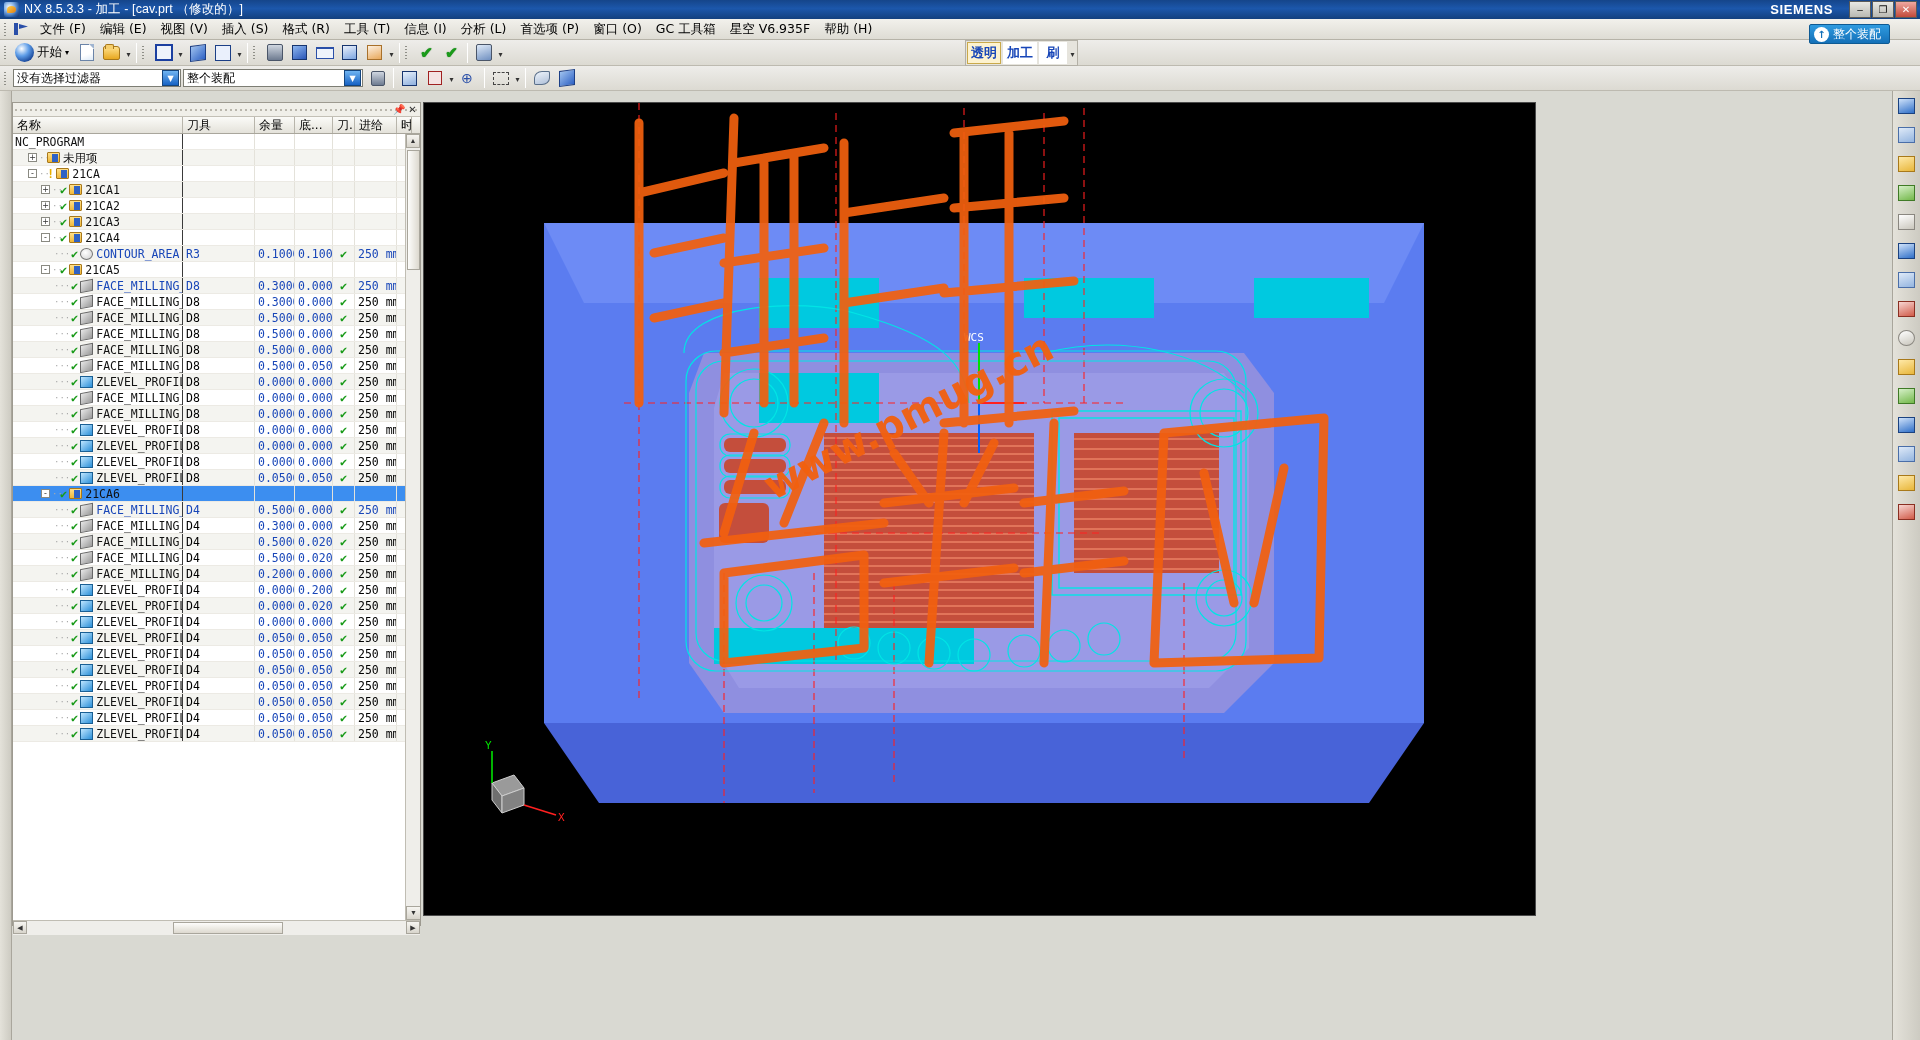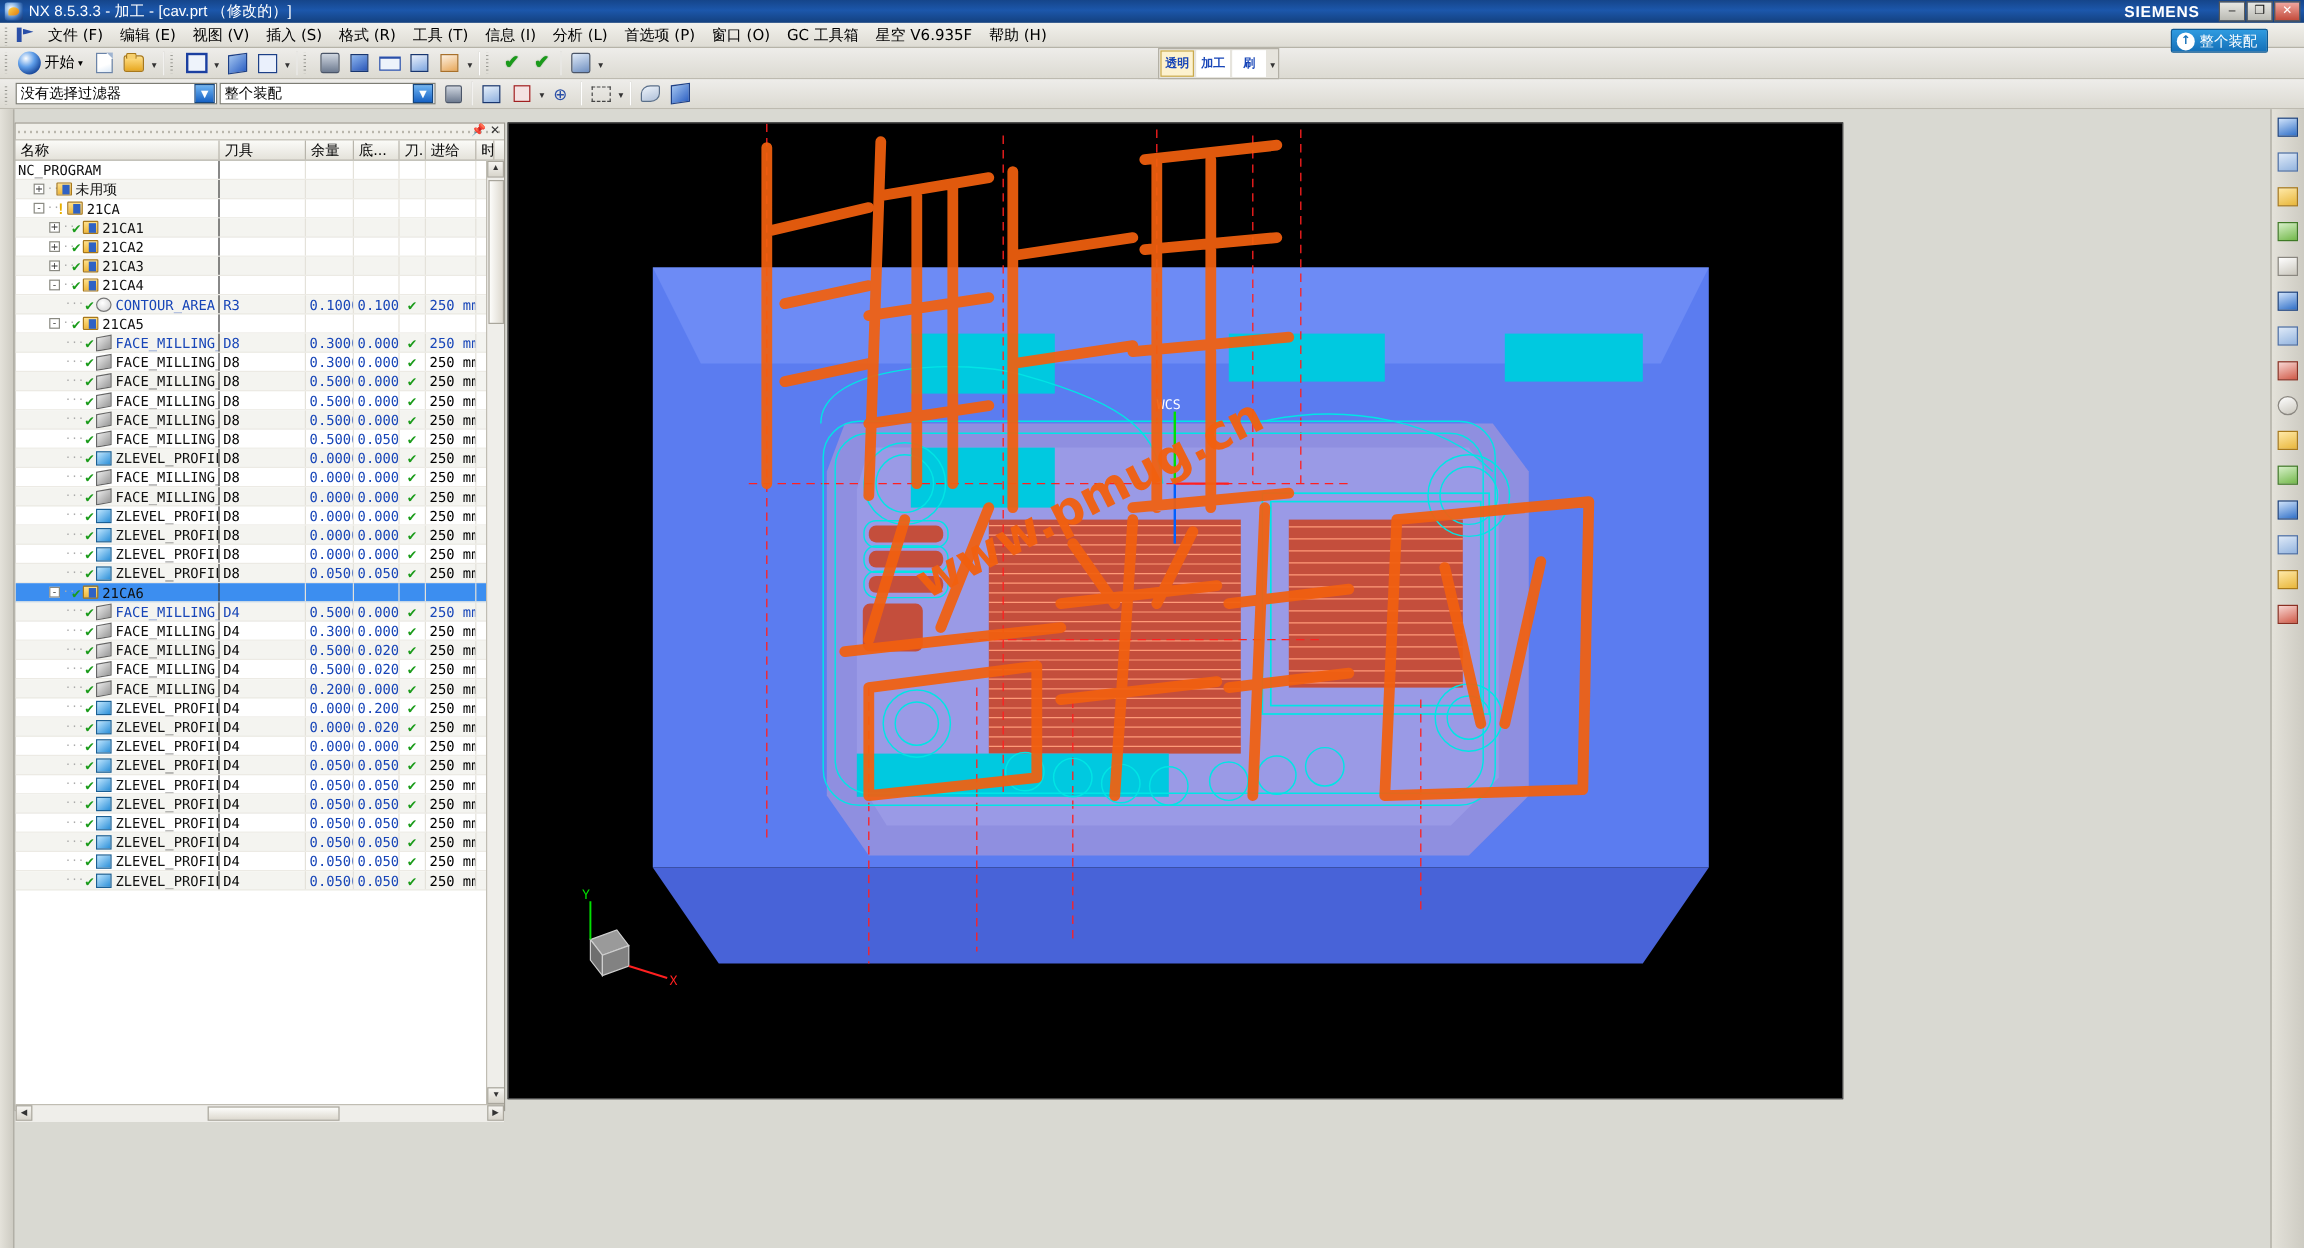--- a/index.html
+++ b/index.html
@@ -77,21 +77,21 @@
 
   .combo{ height:18px; background:#fff; border:1px solid #7d7d74; display:flex; align-items:center;
           font-size:12px; padding-left:3px; color:#000; margin-right:2px; font-family:"DejaVu Sans",sans-serif;}
   .combo .cbtxt{ flex:1; white-space:nowrap; overflow:hidden; }
   .combo .cbarrow{ width:17px;height:16px;margin:0 1px 0 0;
       background:linear-gradient(180deg,#6fb4f2,#1762c4); border:1px solid #13457f;
       display:flex;align-items:center;justify-content:center;color:#fff;font-size:8px;}
 
   .blue-tb{ display:flex; align-items:center; border:1px solid #b3b0a6; background:#e6e4dd; margin-left:4px;}
   .cnbtn{ min-width:28px;height:22px;margin:1px;display:flex;align-items:center;justify-content:center;
-          font-family:"DejaVu Sans",sans-serif;font-size:10px;font-weight:bold;color:#1846b8;
+          font-family:"DejaVu Sans",sans-serif;font-size:13px;font-weight:bold;color:#1846b8;
           background:#fff;border:1px solid #fff;padding:0 3px; cursor:default;}
   .cnbtn.sel{ background:#fdf2cf; border:1px solid #c9a94b; }
 
   .upload{ position:absolute; right:30px; top:24px; height:20px; display:flex; align-items:center;
            background:linear-gradient(180deg,#2f9be0,#1470b8); border:1px solid #0e5a93; border-radius:2px;
            color:#fff; font-size:12px; padding:0 8px 0 4px; font-family:"DejaVu Sans",sans-serif; gap:4px;}
   .upload .ubadge{ width:15px;height:15px;border-radius:50%;background:#fff;color:#1470b8;font-size:10px;
                    display:flex;align-items:center;justify-content:center;font-weight:bold;}
 
   

